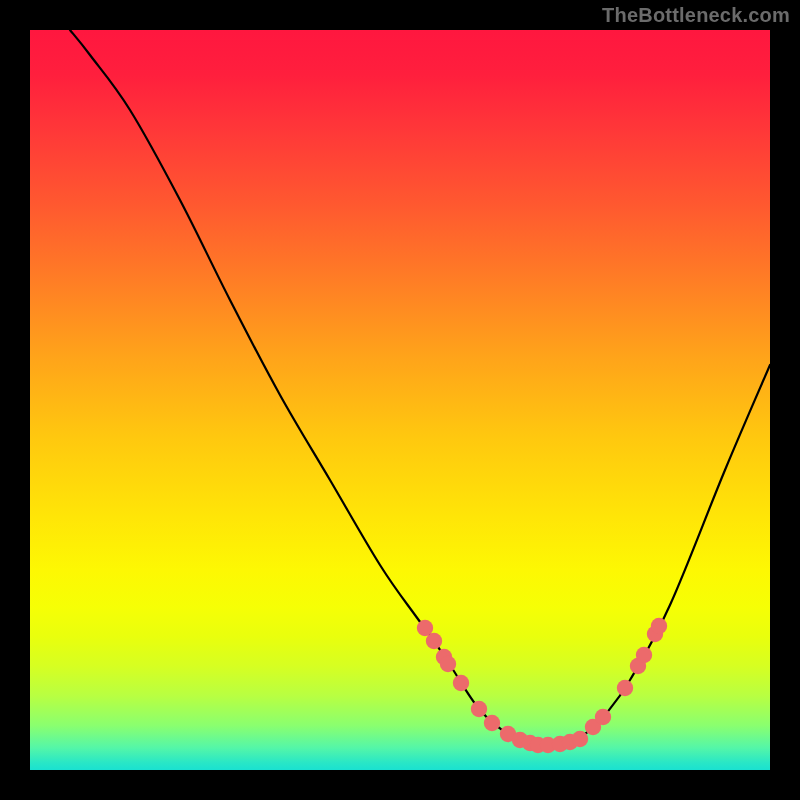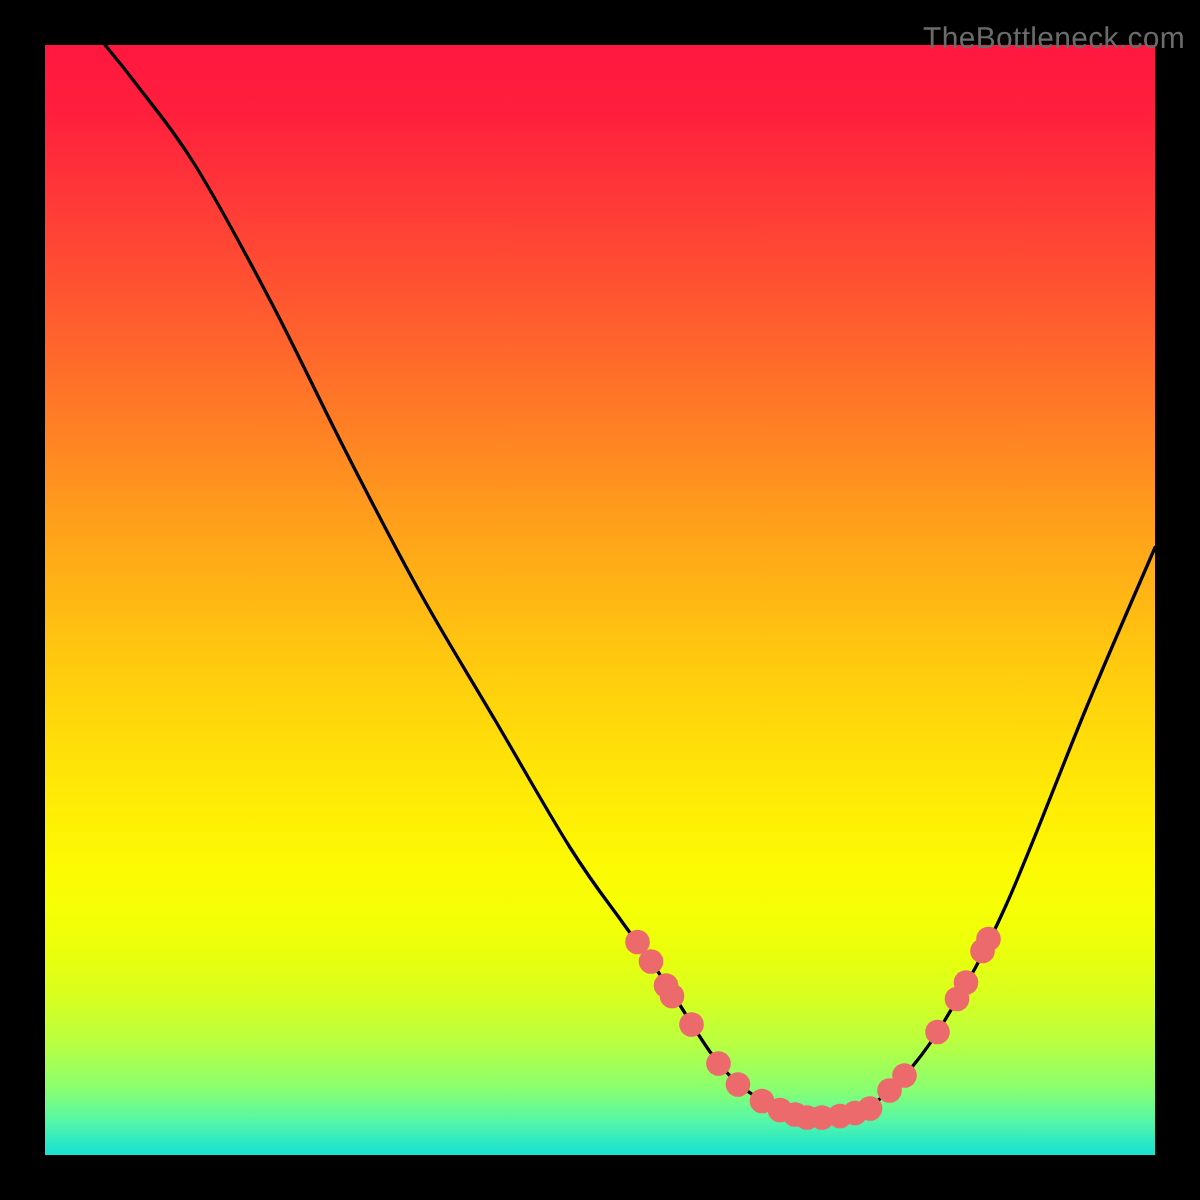--- a/index.html
+++ b/index.html
@@ -65,22 +65,21 @@
     fill: #ec6a6b;
     stroke: none;
   }
   .watermark {
     position: absolute;
     top: 4px;
     right: 10px;
     color: #6b6b6b;
     font-size: 20px;
     letter-spacing: 0.2px;
-    font-weight: 400;
-    margin-top: 11px;
+    font-weight: 700;
   }
 </style>
 </head>
 <body>
 
 <div class="frame">
 
   <div class="plot-area">
     <div class="gradient-bg"></div>
 

